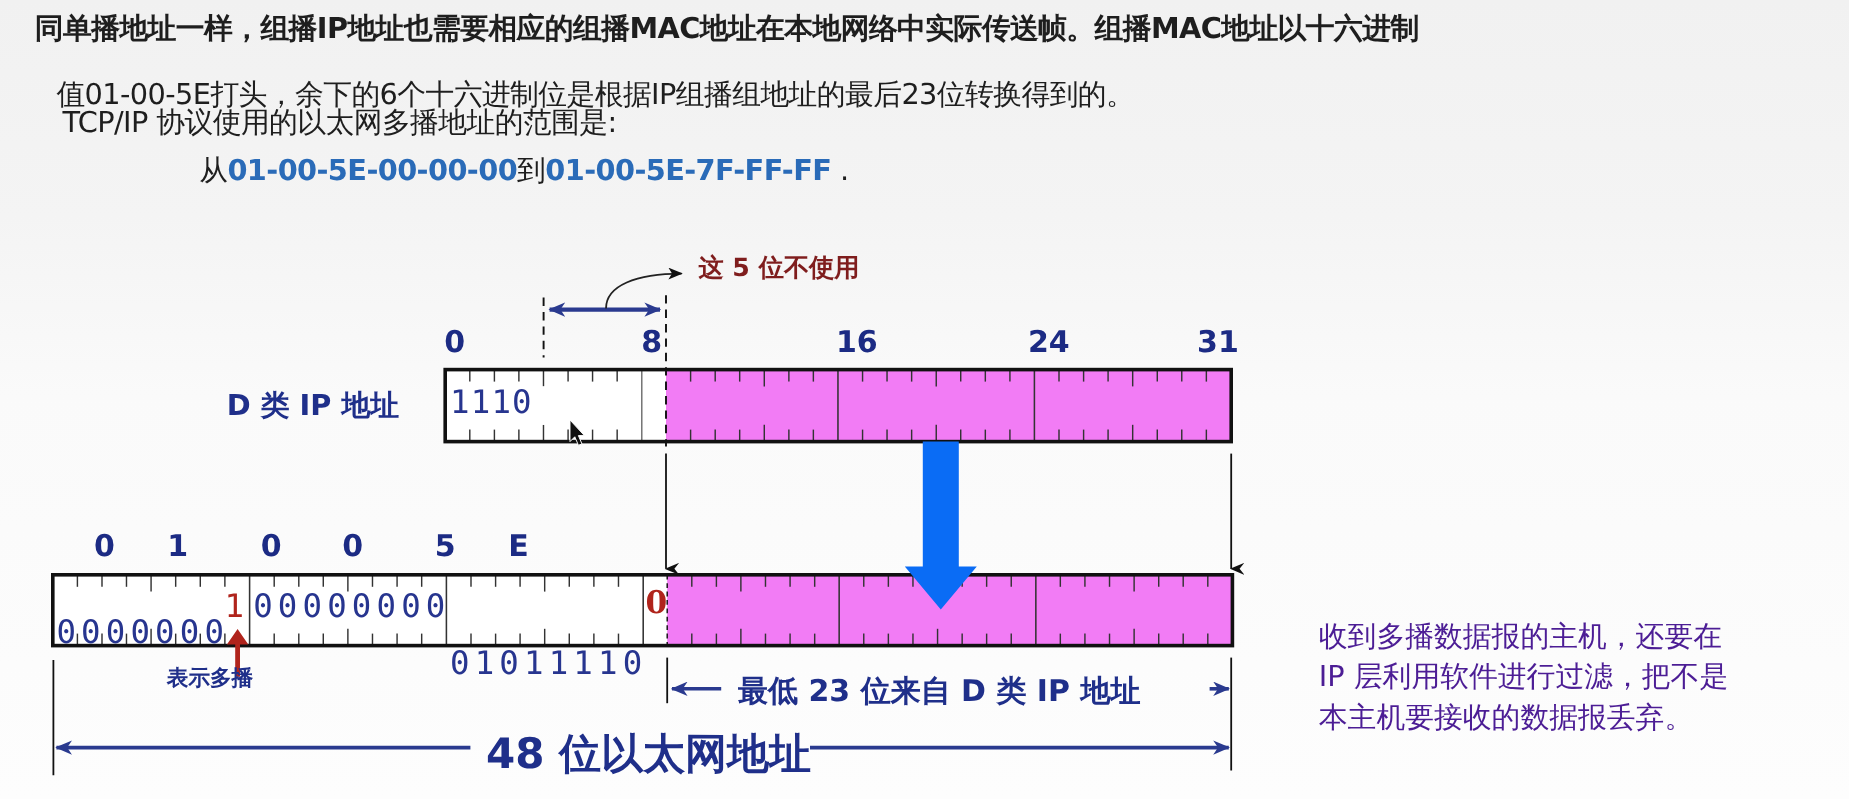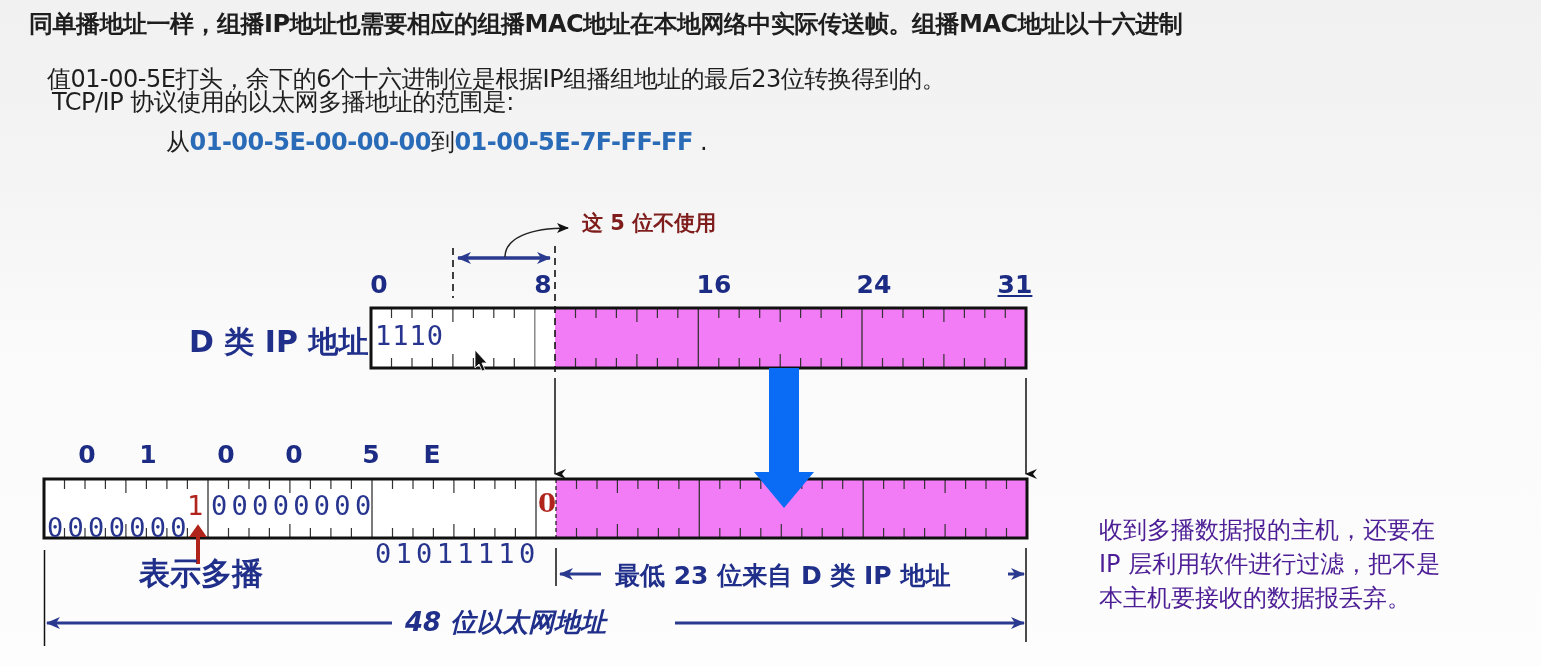--- a/index.html
+++ b/index.html
@@ -249,28 +249,28 @@
   <line x1="1008" y1="574" x2="1024" y2="574" stroke="#2a3a8f" stroke-width="3" marker-end="url(#ahNavyEnd)"></line>
 
   <line x1="47" y1="623" x2="392" y2="623" stroke="#2a3a8f" stroke-width="3" marker-start="url(#ahNavyStart)"></line>
   <line x1="675" y1="623" x2="1024" y2="623" stroke="#2a3a8f" stroke-width="3" marker-end="url(#ahNavyEnd)"></line>
 
   <path d="M475,350 L475,368 L479,364 L482,371 L485,370 L482,363 L487,363 Z" fill="#111" stroke="#fff" stroke-width="0.8"></path>
 </svg>
 
 <div class="abs lbl" style="left:582px; top:209px; color:#7f1d1d; font-weight:bold; font-size:21px;">这 5 位不使用</div>
 
-<div class="abs lbl navy" style="left:189px; top:322px; font-size:30px;">D 类 IP 地址</div>
+<div class="abs lbl navy" style="left:189px; top:322px; font-size:24px;">D 类 IP 地址</div>
 
 <div>
   <span class="bitnum" style="left:379px; top:270px;">0</span>
   <span class="bitnum" style="left:543px; top:270px;">8</span>
   <span class="bitnum" style="left:714px; top:270px;">16</span>
   <span class="bitnum" style="left:874px; top:270px;">24</span>
-  <span class="bitnum" style="left:1015px; top:270px;text-decoration:underline;">31</span>
+  <span class="bitnum" style="left:1015px; top:270px;">31</span>
 </div>
 
 <div class="bits" style="left:375px; top:320px; letter-spacing:1px;">1110</div>
 
 <div>
   <span class="hexnum" style="left:87px; top:440px;">0</span>
   <span class="hexnum" style="left:148px; top:440px;">1</span>
   <span class="hexnum" style="left:226px; top:440px;">0</span>
   <span class="hexnum" style="left:294px; top:440px;">0</span>
   <span class="hexnum" style="left:371px; top:440px;">5</span>
@@ -278,19 +278,19 @@
 </div>
 
 <div>
   <span class="bits" style="left:47px; top:512px; letter-spacing:4.3px;">0000000</span>
   <span class="bits bit-red" style="left:187px; top:490px;">1</span>
   <span class="bits" style="left:211px; top:490px; letter-spacing:4.3px;">00000000</span>
   <span class="bits" style="left:375px; top:490px; letter-spacing:4.3px;margin-top:48px;">01011110</span>
   <span class="bits bit-red" style="left:538px; top:488px; font-family:'DejaVu Serif','Liberation Serif',serif; font-weight:bold; font-size:26px;">0</span>
 </div>
 
-<div class="abs lbl navy" style="left:139px; top:553px; font-size:31px;">表示多播</div>
+<div class="abs lbl navy" style="left:139px; top:553px; font-size:18px;">表示多播</div>
 <div class="abs lbl navy" style="left:615px; top:559px; font-size:25px;">最低 23 位来自 D 类 IP 地址</div>
-<div class="abs lbl navy" style="left:405px; top:605px; font-size:26px;font-style:italic;">48 位以太网地址</div>
+<div class="abs lbl navy" style="left:405px; top:605px; font-size:35px;">48 位以太网地址</div>
 
 <div class="abs note" style="left:1099px; top:513px;">收到多播数据报的主机，还要在</div>
 <div class="abs note" style="left:1099px; top:547px;">IP 层利用软件进行过滤，把不是</div>
 <div class="abs note" style="left:1099px; top:581px;">本主机要接收的数据报丢弃。</div>
 
 </body></html>

